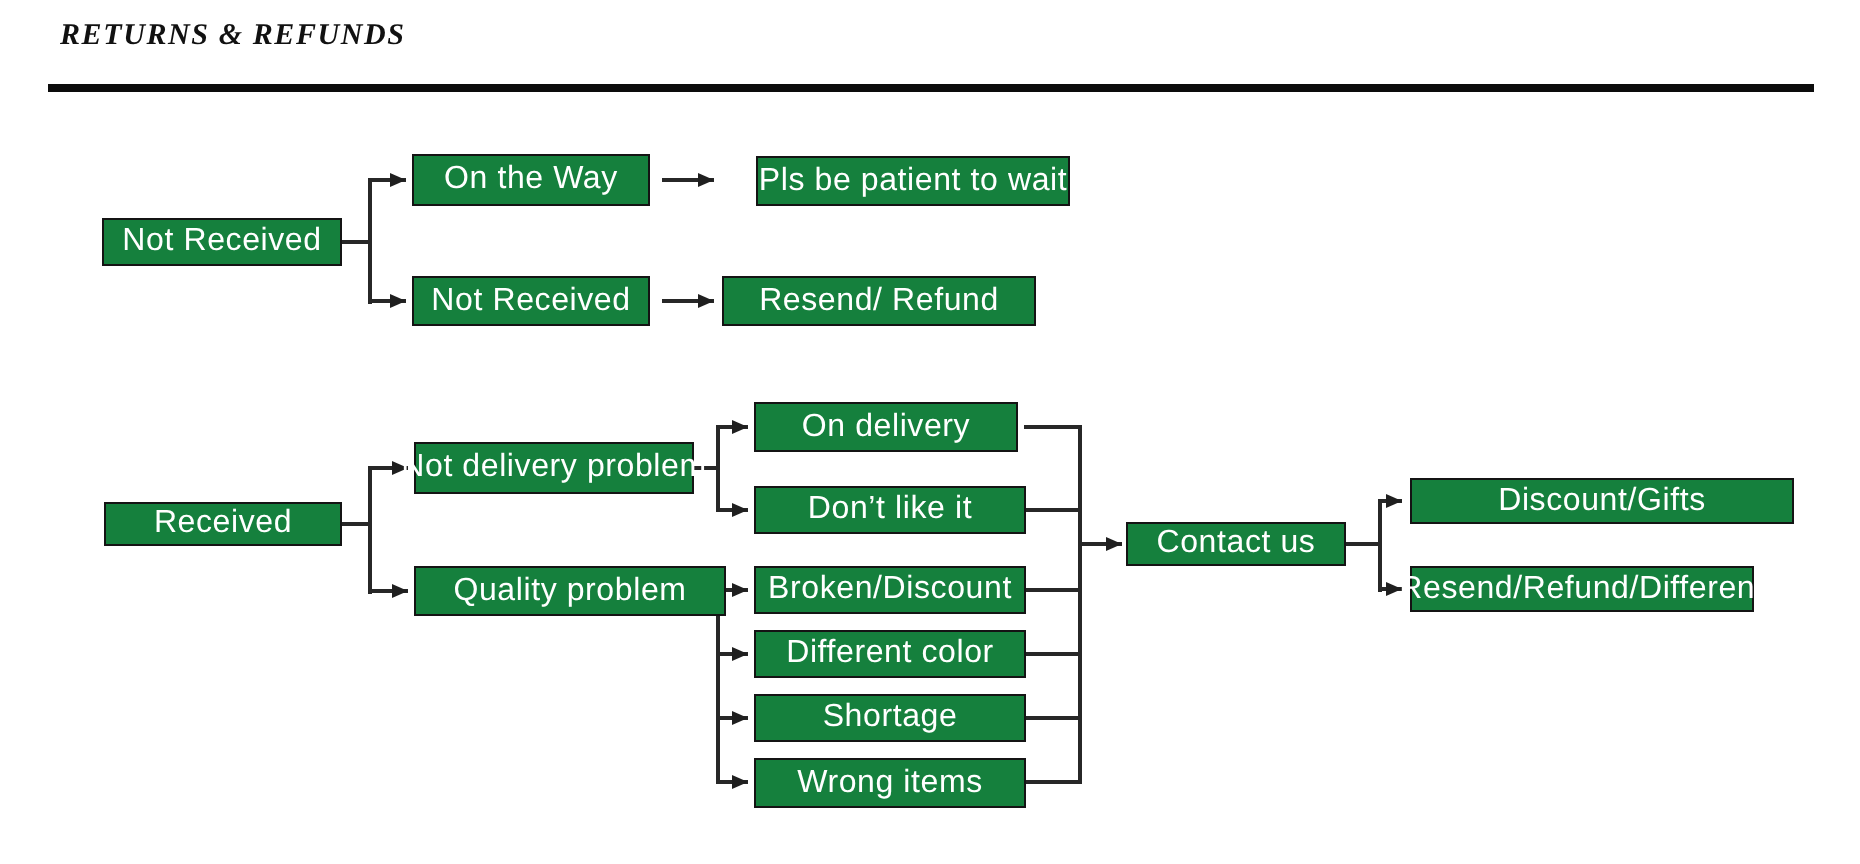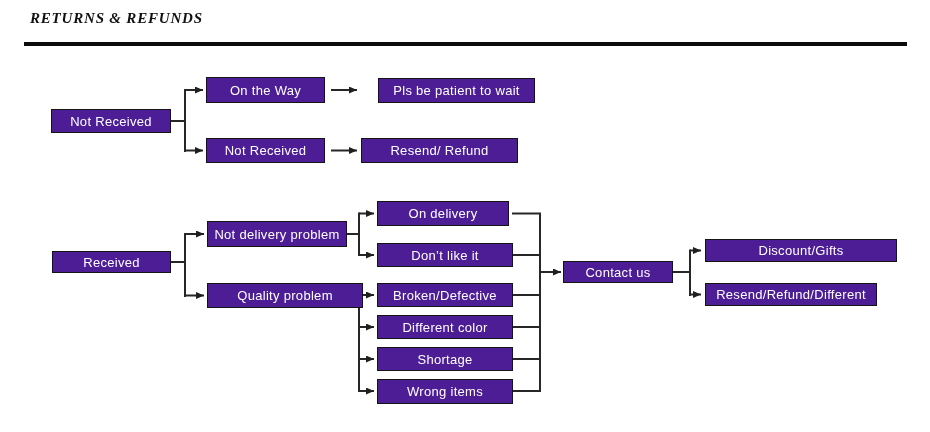--- a/index.html
+++ b/index.html
@@ -31,25 +31,25 @@
     height: 4px;
     background: #0c0c0c;
   }
   svg.connectors {
     position: absolute;
     left: 0; top: 0;
     width: 930px; height: 432px;
   }
   .node {
     position: absolute;
-    background: #4c1d95;
+    background: #15803d;
     border: 1px solid #141414;
     box-sizing: border-box;
     color: #ffffff;
-    font-size: 13px;
+    font-size: 16px;
     letter-spacing: 0.3px;
     display: flex;
     align-items: center;
     justify-content: center;
     white-space: nowrap;
     text-align: left;
   }
 </style>
 </head>
 <body>
@@ -98,21 +98,21 @@
   <div class="node" style="left:206px;top:77px;width:119px;height:26px">On the Way</div>
   <div class="node" style="left:378px;top:78px;width:157px;height:25px">Pls be patient to wait</div>
   <div class="node" style="left:206px;top:138px;width:119px;height:25px">Not Received</div>
   <div class="node" style="left:361px;top:138px;width:157px;height:25px">Resend/ Refund</div>
 
   <div class="node" style="left:52px;top:251px;width:119px;height:22px">Received</div>
   <div class="node" style="left:207px;top:221px;width:140px;height:26px">Not delivery problem</div>
   <div class="node" style="left:207px;top:283px;width:156px;height:25px">Quality problem</div>
   <div class="node" style="left:377px;top:201px;width:132px;height:25px">On delivery</div>
   <div class="node" style="left:377px;top:243px;width:136px;height:24px">Don’t like it</div>
-  <div class="node" style="left:377px;top:283px;width:136px;height:24px">Broken/Defective</div>
+  <div class="node" style="left:377px;top:283px;width:136px;height:24px">Broken/Discount</div>
   <div class="node" style="left:377px;top:315px;width:136px;height:24px">Different color</div>
   <div class="node" style="left:377px;top:347px;width:136px;height:24px">Shortage</div>
   <div class="node" style="left:377px;top:379px;width:136px;height:25px">Wrong items</div>
   <div class="node" style="left:563px;top:261px;width:110px;height:22px">Contact us</div>
   <div class="node" style="left:705px;top:239px;width:192px;height:23px">Discount/Gifts</div>
   <div class="node" style="left:705px;top:283px;width:172px;height:23px">Resend/Refund/Different</div>
 
 </div>
 
 </body></html>

